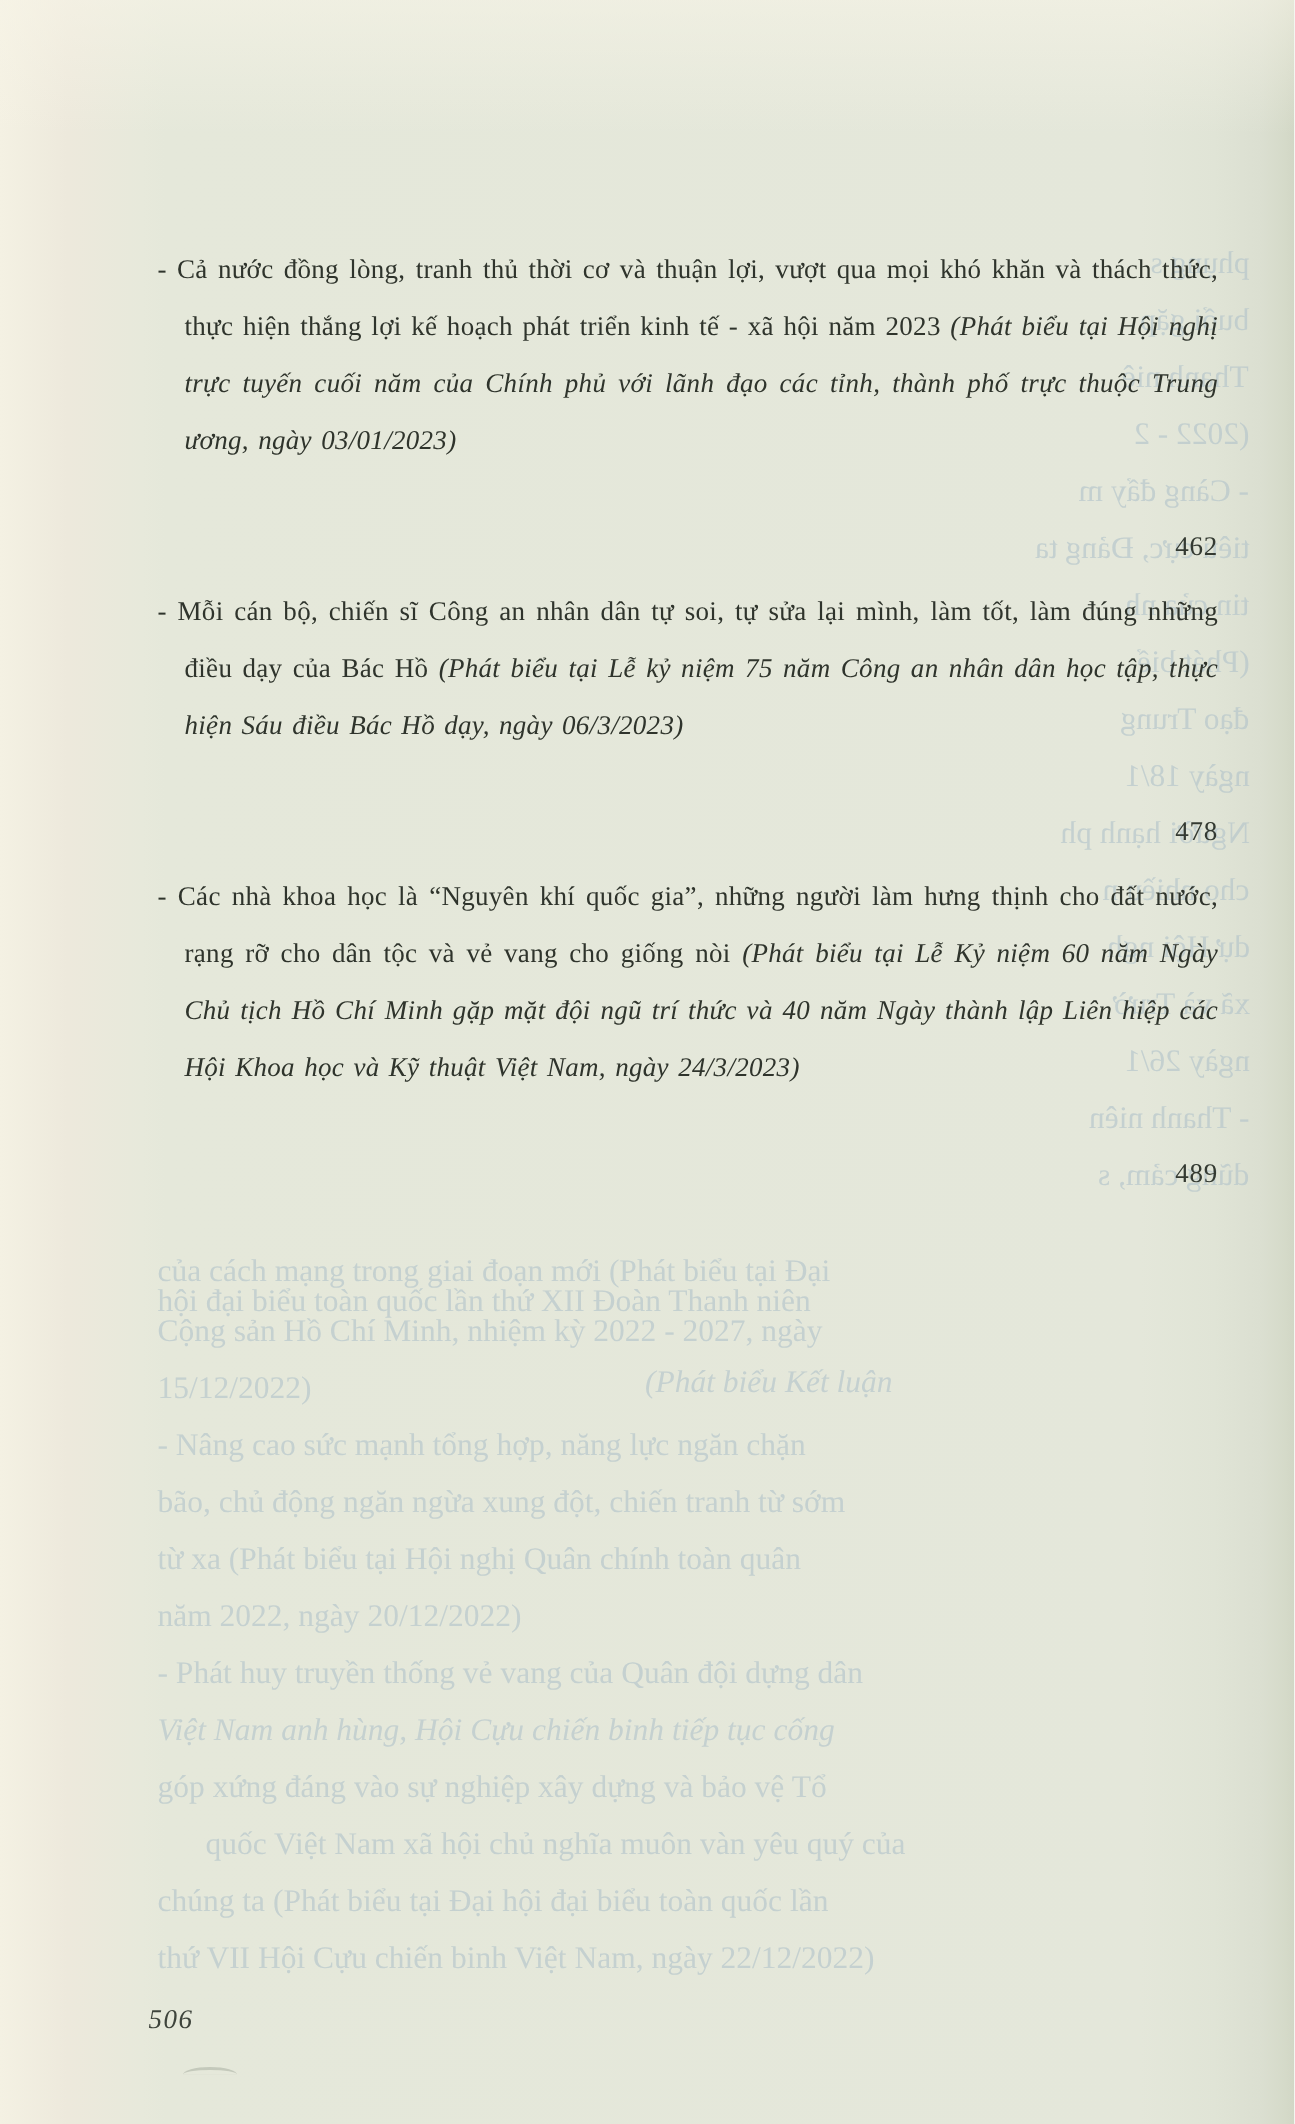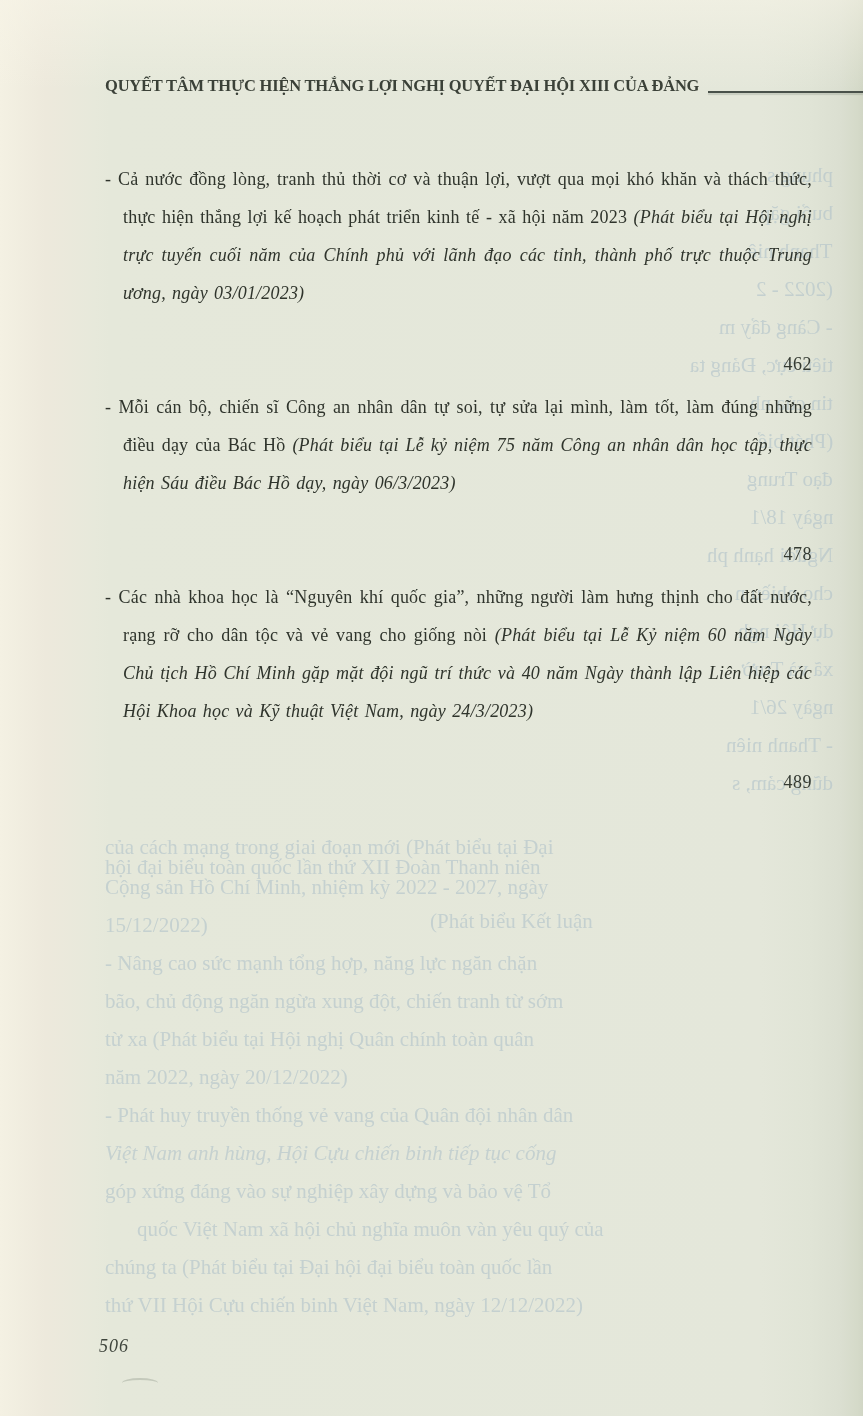--- a/index.html
+++ b/index.html
@@ -50,21 +50,21 @@
   
   .bleed{
     position:absolute;white-space:nowrap;
     font-family:"Liberation Serif", serif;
     font-size:21px;line-height:30px;
     color:#b2c3ca;opacity:0.62;
     filter:blur(0.45px);
     pointer-events:none;
   }
   .bleed.mir{ transform:scaleX(-1); transform-origin:center; }
-  .bleed.ital{ }
+  .bleed.ital{ font-style:italic; }
   
   #folio{
     position:absolute;left:99px;top:1336px;
     font-size:18px;color:#3e443c;letter-spacing:1px;font-style:italic;
   }
   #folio-mark{
     position:absolute;left:122px;top:1378px;width:36px;height:3px;
     border-radius:50%/100% 100% 0 0;
     border-top:2px solid rgba(120,128,116,0.30);
   }
@@ -95,33 +95,29 @@
       <div class="bleed mir" style="top: 768px; right: 30px;">dũng cảm, s</div>
       <div class="bleed" style="top: 832px; left: 105px;">của cách mạng trong giai đoạn mới (Phát biểu tại Đại</div>
       <div class="bleed" style="top: 834px; left: 105px; margin-top: 18px;">hội đại biểu toàn quốc lần thứ XII Đoàn Thanh niên</div>
       <div class="bleed" style="top: 872px; left: 105px;">Cộng sản Hồ Chí Minh, nhiệm kỳ 2022 - 2027, ngày</div>
       <div class="bleed" style="top: 910px; left: 105px;">15/12/2022)</div>
       <div class="bleed ital" style="top: 906px; left: 430px;">(Phát biểu Kết luận</div>
       <div class="bleed" style="top: 948px; left: 105px;">- Nâng cao sức mạnh tổng hợp, năng lực ngăn chặn</div>
       <div class="bleed" style="top: 986px; left: 105px;">bão, chủ động ngăn ngừa xung đột, chiến tranh từ sớm</div>
       <div class="bleed" style="top: 1024px; left: 105px;">từ xa (Phát biểu tại Hội nghị Quân chính toàn quân</div>
       <div class="bleed" style="top: 1062px; left: 105px;">năm 2022, ngày 20/12/2022)</div>
-      <div class="bleed" style="top: 1100px; left: 105px;">- Phát huy truyền thống vẻ vang của Quân đội nhân dân</div>
+      <div class="bleed" style="top: 1100px; left: 105px;">- Phát huy truyền thống vẻ vang của Quân đội dựng dân</div>
       <div class="bleed" style="top: 1138px; left: 105px; font-style: italic;">Việt Nam anh hùng, Hội Cựu chiến binh tiếp tục cống</div>
       <div class="bleed" style="top: 1176px; left: 105px;">góp xứng đáng vào sự nghiệp xây dựng và bảo vệ Tổ</div>
       <div class="bleed" style="top: 1214px; left: 105px; margin-left: 32px;">quốc Việt Nam xã hội chủ nghĩa muôn vàn yêu quý của</div>
       <div class="bleed" style="top: 1252px; left: 105px;">chúng ta (Phát biểu tại Đại hội đại biểu toàn quốc lần</div>
-      <div class="bleed" style="top: 1290px; left: 105px;">thứ VII Hội Cựu chiến binh Việt Nam, ngày 12/12/2022)</div>
+      <div class="bleed" style="top: 1290px; left: 105px;">thứ VII Hội Cựu chiến binh Việt Nam, ngày 22/12/2022)</div>
     </div>
 
   <div id="running-head">
-    <div class="hl2">
-      <span>QUYẾT TÂM THỰC HIỆN THẮNG LỢI NGHỊ QUYẾT ĐẠI HỘI XIII CỦA ĐẢNG</span>
-      <span class="head-rule"></span>
-    </div>
   </div>
 
   <div id="toc-body">
       <div class="entry" style="min-height: 228px;"><span>- </span><span>Cả nước đồng lòng, tranh thủ thời cơ và thuận lợi, vượt qua mọi khó khăn và thách thức, thực hiện thắng lợi kế hoạch phát triển kinh tế - xã hội năm 2023 </span><span class="it">(Phát biểu tại Hội nghị trực tuyến cuối năm của Chính phủ với lãnh đạo các tỉnh, thành phố trực thuộc Trung ương, ngày 03/01/2023)</span><span class="pg">462</span></div>
       <div class="entry" style="min-height: 190px;"><span>- </span><span>Mỗi cán bộ, chiến sĩ Công an nhân dân tự soi, tự sửa lại mình, làm tốt, làm đúng những điều dạy của Bác Hồ </span><span class="it">(Phát biểu tại Lễ kỷ niệm 75 năm Công an nhân dân học tập, thực hiện Sáu điều Bác Hồ dạy, ngày 06/3/2023)</span><span class="pg">478</span></div>
       <div class="entry" style="min-height: 228px;"><span>- </span><span>Các nhà khoa học là “Nguyên khí quốc gia”, những người làm hưng thịnh cho đất nước, rạng rỡ cho dân tộc và vẻ vang cho giống nòi </span><span class="it">(Phát biểu tại Lễ Kỷ niệm 60 năm Ngày Chủ tịch Hồ Chí Minh gặp mặt đội ngũ trí thức và 40 năm Ngày thành lập Liên hiệp các Hội Khoa học và Kỹ thuật Việt Nam, ngày 24/3/2023)</span><span class="pg">489</span></div>
     </div>
 
   <div id="folio">506</div>
   <div id="folio-mark"></div>

